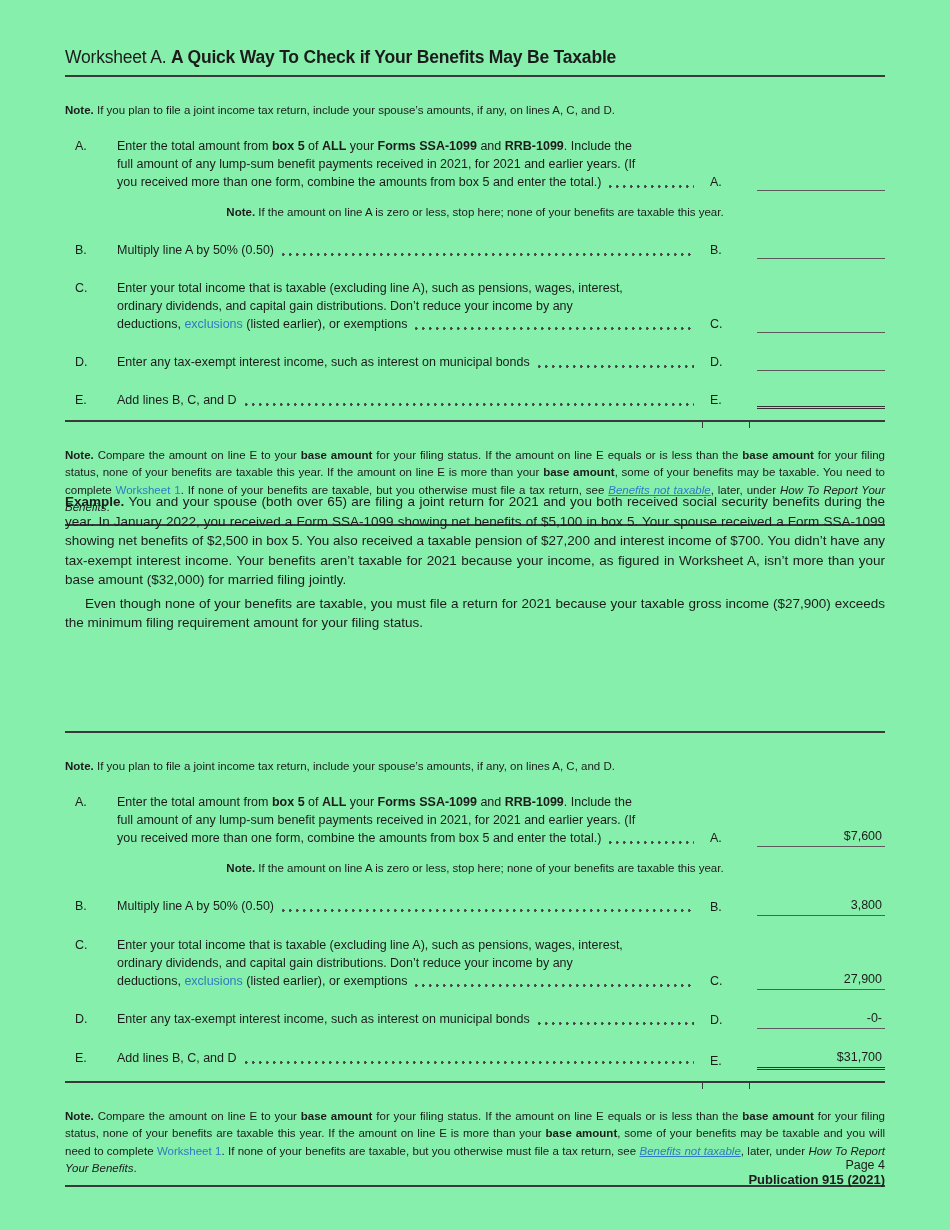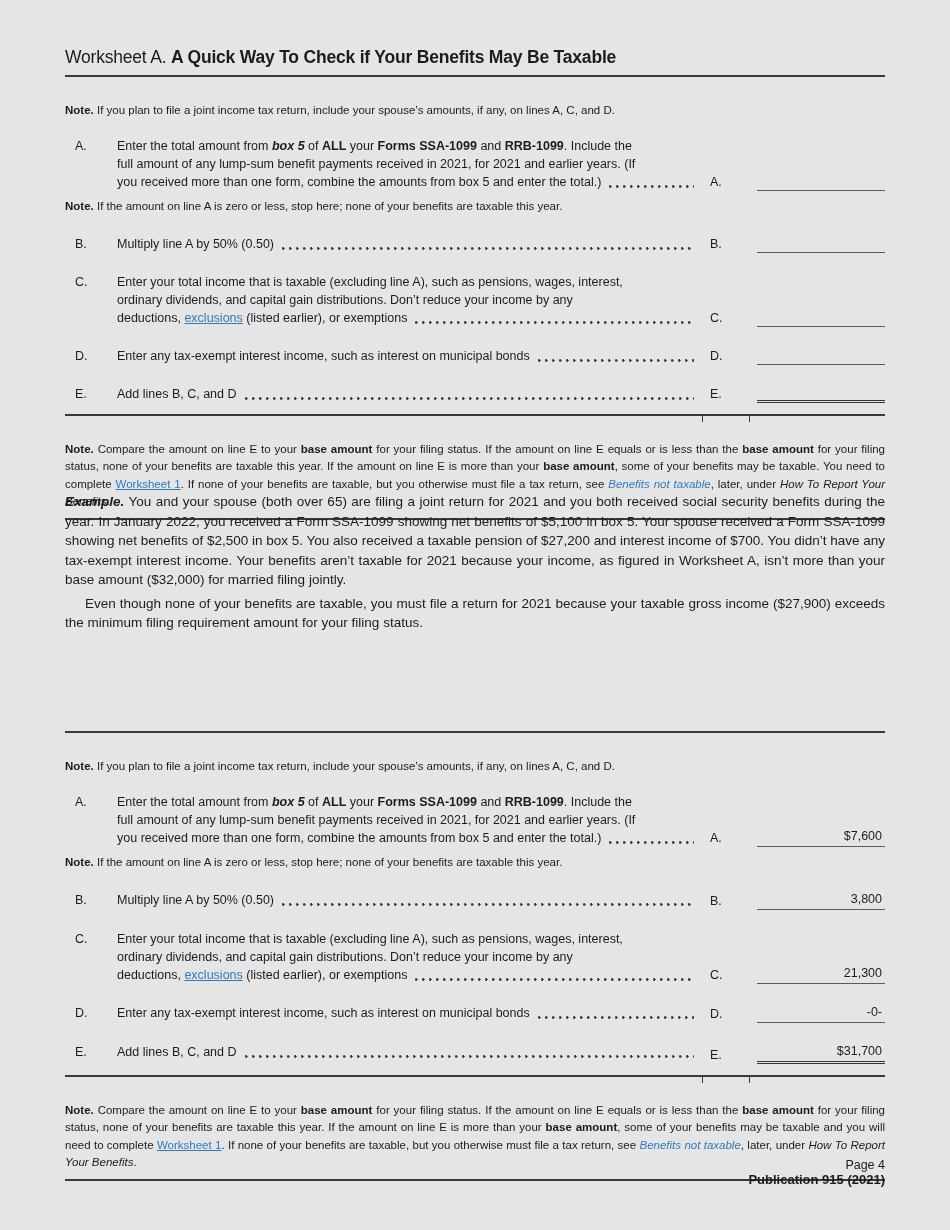--- a/index.html
+++ b/index.html
@@ -1,18 +1,18 @@
 <!DOCTYPE html>
 <html><head>
 <meta charset="utf-8">
 <style>
   * { margin:0; padding:0; box-sizing:border-box; }
   html,body { background:#ffffff; }
   body { font-family:"Liberation Sans","DejaVu Sans",sans-serif; color:#1c1c1c; }
-  .page { position:relative; width:950px; height:1230px; background:#e5e5e5; overflow:hidden; }
+  .page { position:relative; width:950px; height:1230px; background:#86efac; overflow:hidden; }
 
   section { position:absolute; left:65px; right:65px; }
   #ws1 { top:46px; }
   #example { top:492px; }
   #ws2 { top:724px; }
   #footer { top:1158px; position:absolute; left:65px; right:65px;
             display:flex; justify-content:space-between; align-items:flex-end;flex-direction:column; }
 
   h2 { font-size:17.5px; font-weight:normal; line-height:22px; letter-spacing:-0.2px; }
   h2 .h-bold { font-weight:bold; }
@@ -23,40 +23,40 @@
   .tick { position:absolute; top:0; width:1px; height:6px; background:#3a3a3a; display:block; }
   .tick.t1 { left:637px; }
   .tick.t2 { left:684px; }
 
   .small-note { font-size:11.5px; line-height:17.5px; margin-top:25px; }
   .small-note.justify { text-align:justify; }
 
   .rows { margin-top:17px; }
   .ws-row { display:grid; grid-template-columns:52px 1fr 57px 128px; align-items:start; }
   .ws-row + .ws-row { margin-top:20px; }
-  .ws-row + .table-note { margin-top:7px; }
+  .ws-row + .table-note { margin-top:13px;text-align:center; }
   .table-note + .ws-row { margin-top:21px; }
   .table-note { font-size:11.5px; line-height:16px; }
 
   .c-letter { font-size:12.5px; line-height:18px; padding-left:10px; }
   .c-desc { font-size:12.5px; line-height:18px; }
   .c-desc .line { display:flex; align-items:baseline; }
   .leader { flex:1 1 12px; align-self:flex-end; height:3px; margin:0 6px 3px 8px;
             background-image:radial-gradient(circle at 1.3px 1.5px, #444 1.15px, transparent 1.55px);
             background-size:7px 3px; background-repeat:repeat-x; }
   .c-label { font-size:12.5px; line-height:18px; align-self:end; padding-left:10px; }
   .c-amount { align-self:end; border-bottom:1.5px solid #5a5a5a; text-align:right;
               font-size:12.5px; line-height:17px; padding:0 3px 1px 3px; min-height:17px; }
   .c-amount.total { border-bottom:3px double #333; }
 
   .s-b { font-weight:bold; }
   .s-i { font-style:italic; }
-  .s-bi { font-weight:bold; font-style:italic; }
-  .s-link { color:#2f7bc0; text-decoration:underline; cursor:pointer; }
-  .s-linki { color:#2f7bc0; font-style:italic; cursor:pointer; }
+  .s-bi { font-weight:bold; }
+  .s-link { color:#2f7bc0; cursor:pointer; }
+  .s-linki { color:#2f7bc0; text-decoration:underline; font-style:italic; cursor:pointer; }
 
   .example-p { font-size:13.5px; line-height:19.5px; text-align:justify; }
   .example-p.second { text-indent:20px; margin-top:4px; }
 
   .footer-left { font-size:12.5px; }
   .footer-right { font-size:13px; font-weight:bold; }
 </style>
 </head>
 <body>
 
@@ -190,21 +190,21 @@
             </div>
             <div class="line">
               <span class="line-text"><span>ordinary dividends, and capital gain distributions. Don’t reduce your income by any</span></span>
             </div>
             <div class="line">
               <span class="line-text"><span>deductions, </span><span class="s-link">exclusions</span><span> (listed earlier), or exemptions</span></span>
               <span class="leader"></span>
             </div>
           </div>
           <div class="c-label">C.</div>
-          <div class="c-amount"><span class="amount">21,300</span></div>
+          <div class="c-amount"><span class="amount">27,900</span></div>
         </div>
         <div class="ws-row">
           <div class="c-letter">D.</div>
           <div class="c-desc">
             <div class="line">
               <span class="line-text"><span>Enter any tax-exempt interest income, such as interest on municipal bonds</span></span>
               <span class="leader"></span>
             </div>
           </div>
           <div class="c-label">D.</div>

